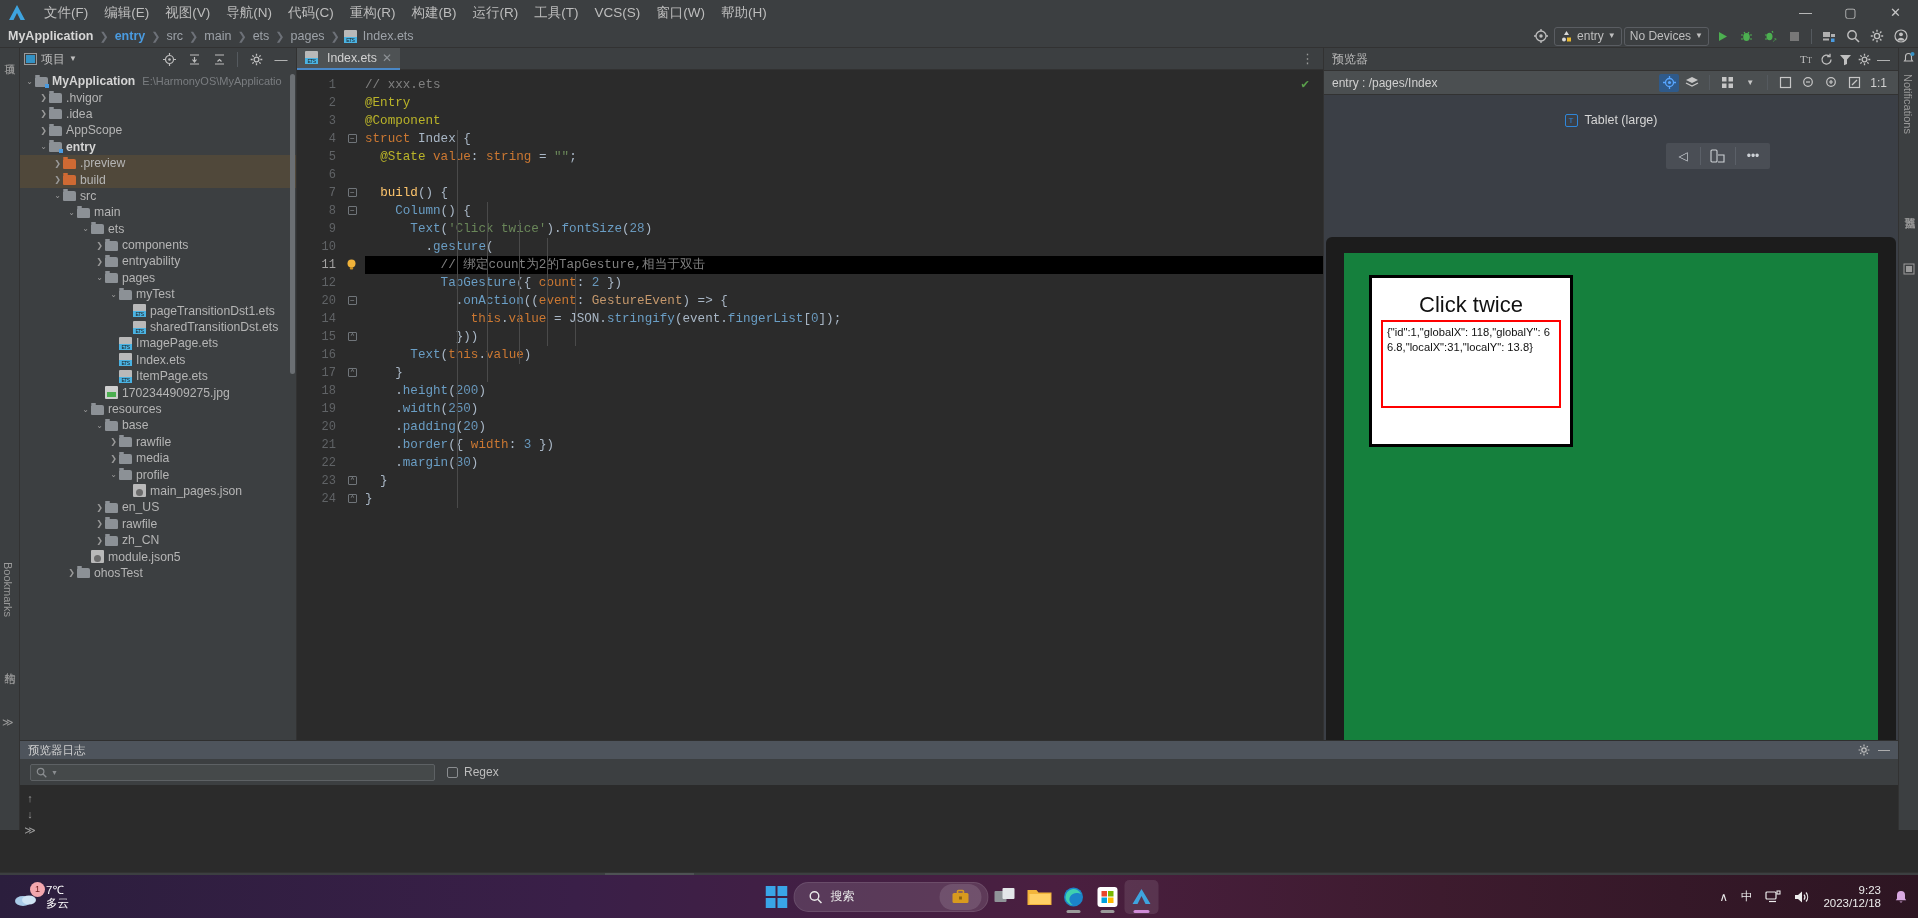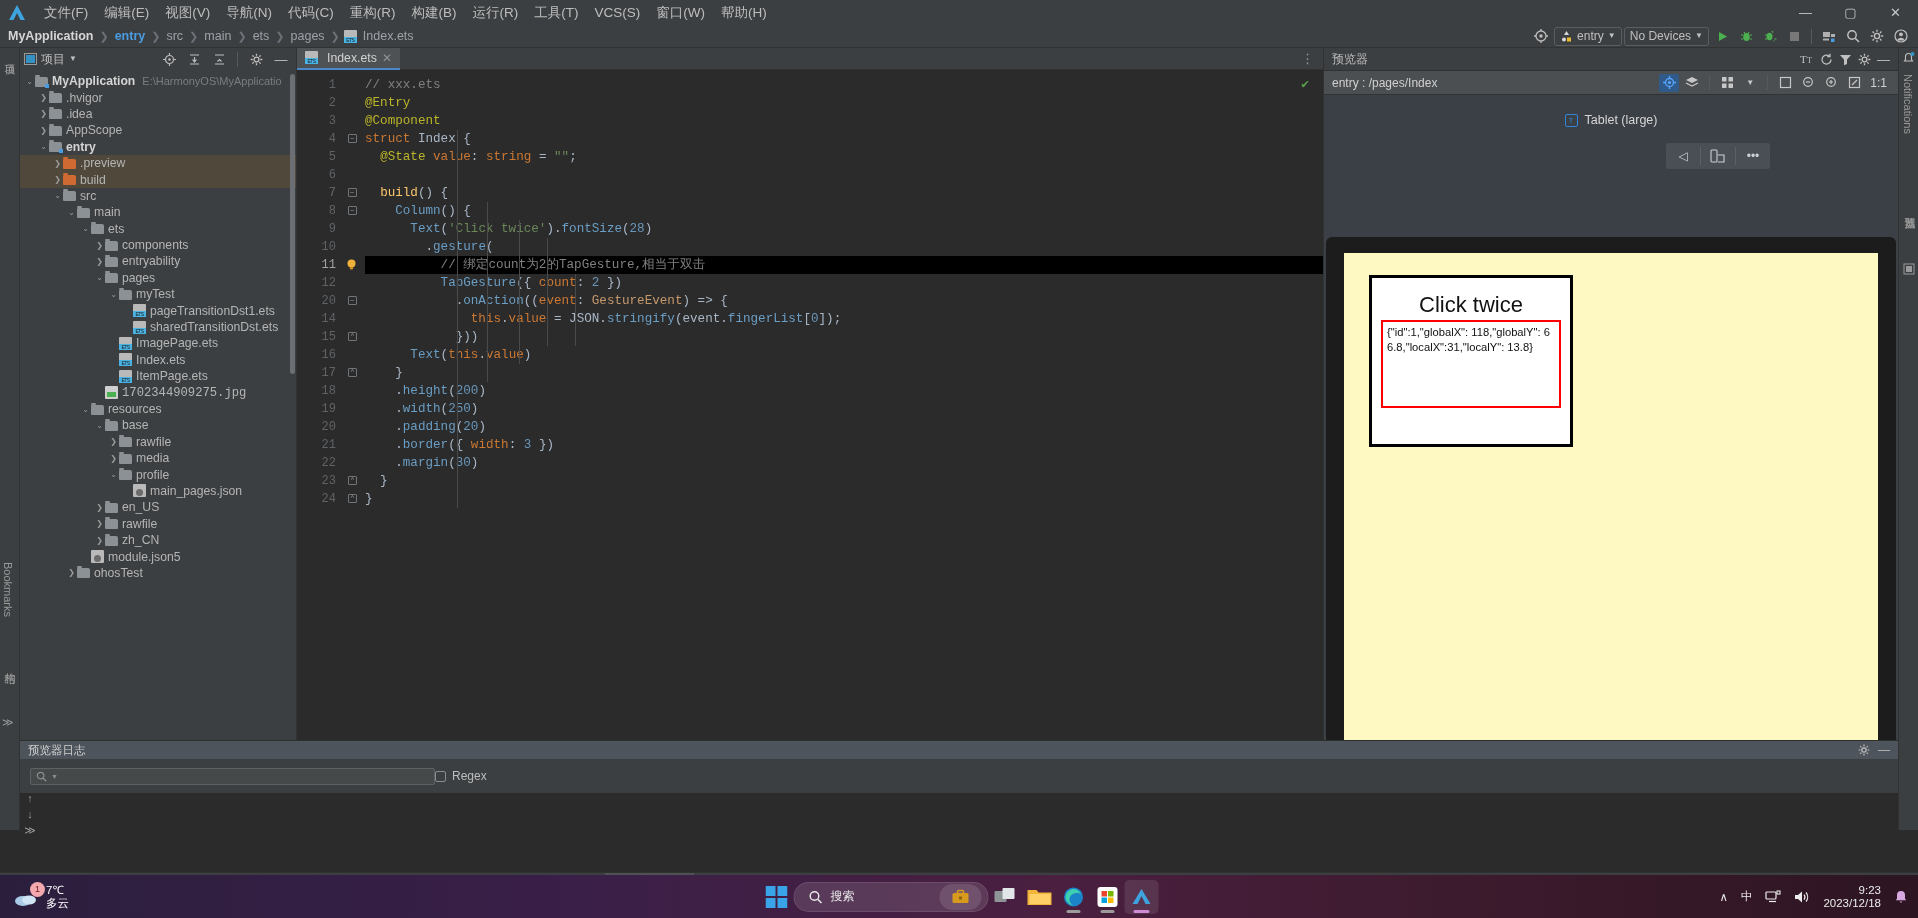--- a/index.html
+++ b/index.html
@@ -149,41 +149,41 @@
   .tchip{ width:13px;height:13px;border:1px solid #2f86d8;color:#2f86d8;
      font-size:8px; display:flex;align-items:center;justify-content:center;
      border-radius:2px;}
   #devctrl{ position:absolute; top:48px; right:128px; height:26px;
      background:#4a4e55; border-radius:2px; display:flex; align-items:center; }
   #devctrl .b{ width:34px; height:26px; display:flex; align-items:center;
      justify-content:center; color:#cdd1d6; font-size:12px; }
   #devctrl .d{ width:1px; height:18px; background:#5b6068; }
   #devframe{ position:absolute; left:2px; right:2px; top:142px; bottom:0;
      background:#1c1c1c; border-radius:6px 6px 0 0; padding:16px 18px 0 18px; }
-  #screen{ width:100%; height:100%; background:#fef9c3; position:relative;
+  #screen{ width:100%; height:100%; background:#15803d; position:relative;
      overflow:hidden;text-decoration:underline; }
   #appbox{ position:absolute; left:25px; top:22px; width:204px; height:172px;
      border:3px solid #000; background:#fff; }
   #apptitle{ text-align:center; font-size:22px; color:#111; margin-top:14px;
      font-family:"Liberation Sans", sans-serif; }
   #appjson{ margin:2px 9px 0 9px; border:2px solid #ff0000; padding:3px 4px;
      font-size:11.2px; line-height:15px; color:#111; height:88px;
      font-family:"Liberation Sans", sans-serif; word-break:break-all;}
   #devscroll{ position:absolute; left:82px; bottom:4px; width:360px; height:4px;
      background:#6e7277; border-radius:2px; }
 
   
   #bottom{ position:absolute; left:20px; right:20px; bottom:46px; top:auto;
      height:132px; background:#3c3f41; display:flex; flex-direction:column;
      border-top:1px solid #2f2f2f; }
   #bothdr{ height:18px; background:#4e545c; display:flex; align-items:center;
      padding:0 8px; font-size:11.5px; color:#cfcfcf; }
   #bothdr .right{ margin-left:auto; display:flex; gap:8px; color:#b9b9b9; }
-  #botsearch{ height:34px; display:flex; align-items:center; padding:0 10px;
-     }
+  #botsearch{ height:26px; display:flex; align-items:center; padding:0 10px;
+     gap:12px; }
   #searchfield{ flex:0 0 405px; height:17px; background:#45494a;
      border:1px solid #5d6164; border-radius:2px; display:flex;
      align-items:center; padding:0 5px; gap:4px; color:#8a8d90; font-size:11px;}
   .chk{ width:11px;height:11px;border:1px solid #8a8d90;border-radius:2px;
      display:inline-block;}
   #botlog{ flex:1; background:#2b2b2b; }
 
   
   #toolbtns{ position:absolute; left:0; right:0; bottom:25px; height:21px;
      background:#3c3f41; display:flex; align-items:center; padding-left:4px;
@@ -524,21 +524,21 @@
         <div class="tr" style="padding-left: 88px;">
           <span class="arw"></span>
           <span class="etsic"></span>
           <span>Index.ets</span>
         </div>
         <div class="tr" style="padding-left: 88px;">
           <span class="arw"></span>
           <span class="etsic"></span>
           <span>ItemPage.ets</span>
         </div>
-        <div class="tr" style="padding-left: 74px; font-family: Liberation Mono, monospace;">
+        <div class="tr" style="padding-left: 74px;">
           <span class="arw"></span>
           <span class="imgic"></span>
           <span>1702344909275.jpg</span>
         </div>
         <div class="tr" style="padding-left: 60px;">
           <span class="arw">⌄</span>
           <span class="fold">
             <i></i>
           </span>
           <span>resources</span>

